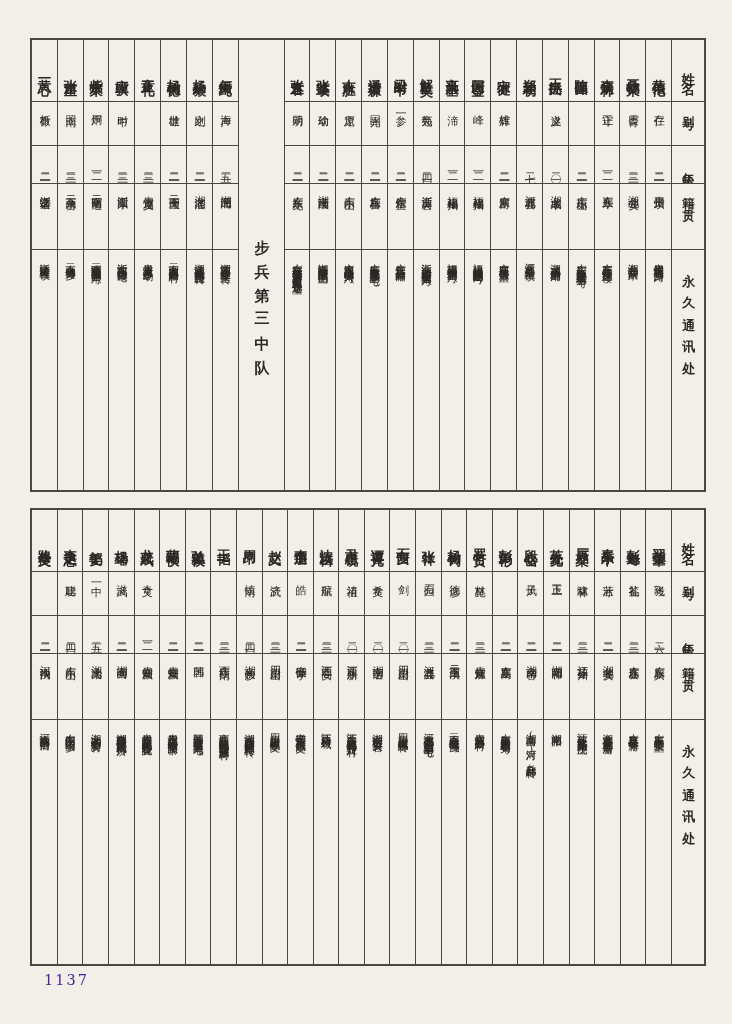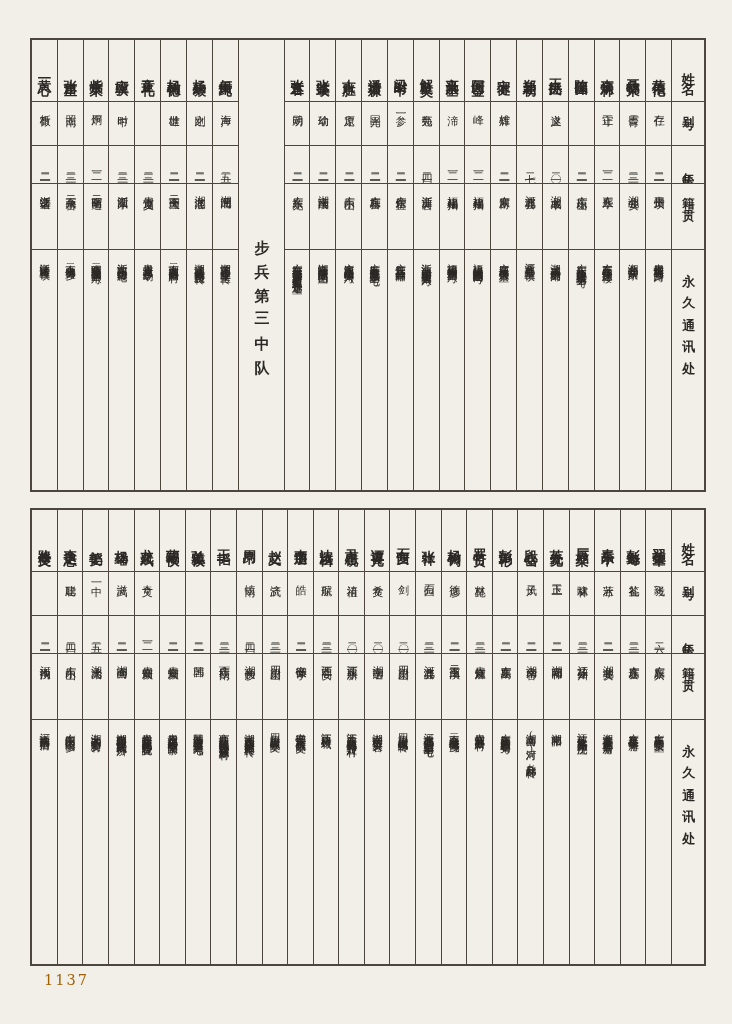--- a/index.html
+++ b/index.html
@@ -74,21 +74,21 @@
     font-size:15px;
     font-weight:700;
     letter-spacing:24px;
     padding-top:70px;
   }
   .page-number{
     position:absolute;
     left:44px;top:972px;
     font-size:14.5px;
     letter-spacing:2px;
-    color:#a16207;
+    color:#4c1d95;
     font-family:"DejaVu Serif", serif;
   }
 </style>
 </head>
 <body>
 
 <div class="page">
   <div class="roster top">
       <div class="col header-col">
         <div class="cell name-cell hdr-cell">

